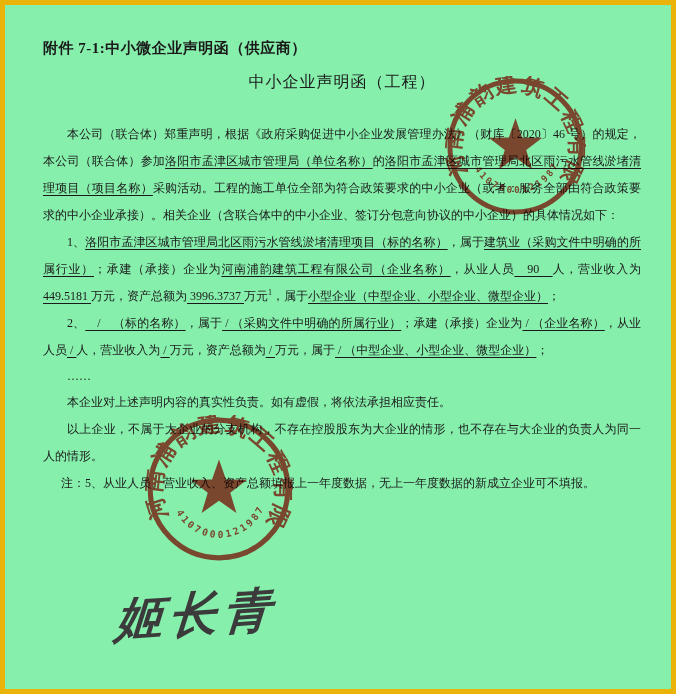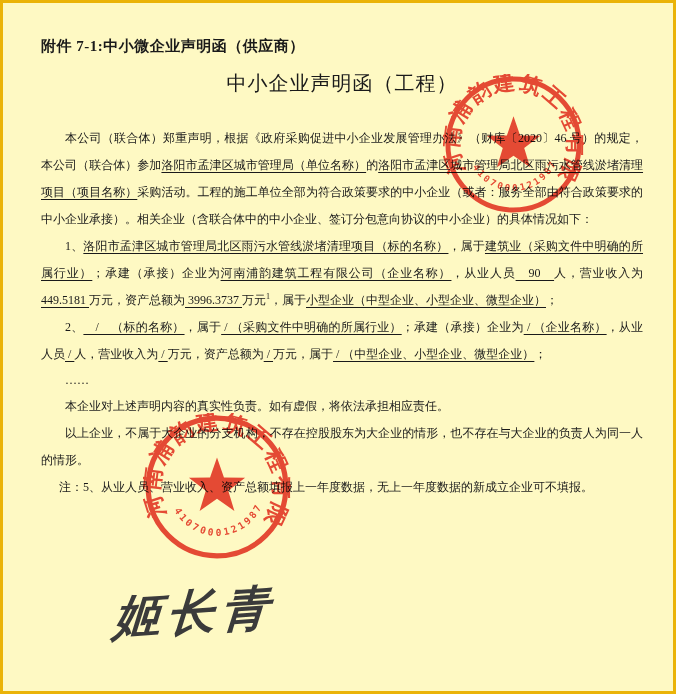--- a/index.html
+++ b/index.html
@@ -1,28 +1,28 @@
 <!DOCTYPE html>
 <html><head>
 <meta charset="utf-8">
 <style>
   html,body{margin:0;padding:0;background:#ffffff;}
   .page{
     position:relative;
     width:676px;height:694px;
-    background:#fef9c3;
-    border:3px solid #eab308;
+    background:#86efac;
+    border:5px solid #eab308;
     box-sizing:border-box;
     font-family:"Liberation Serif","DejaVu Serif",serif;
     color:#1a1a1a;
     overflow:hidden;
   }
   .content{position:absolute;left:38px;right:30px;top:34px;}
   .att-title{font-size:15px;font-weight:bold;margin:0;letter-spacing:.5px;}
-  .doc-title{font-size:20px;text-align:center;margin:14px 0 0 0;font-weight:500;letter-spacing:1px;}
+  .doc-title{font-size:16px;text-align:center;margin:14px 0 0 0;font-weight:500;letter-spacing:1px;}
   p.body{margin:0;font-size:12px;line-height:27px;text-align:justify;}
   .mt{margin-top:4px;}
   .indent{text-indent:2em;}
   .indent15{text-indent:1.5em;}
   .u{text-decoration:underline;text-underline-offset:3px;}
   sup{font-size:8px;line-height:0;}
   .supplier-row .gap{display:inline-block;width:58px;}
   .ellipsis{font-size:12px;line-height:25px;margin:0;text-indent:2em;}
   .stamp{
     position:absolute;

